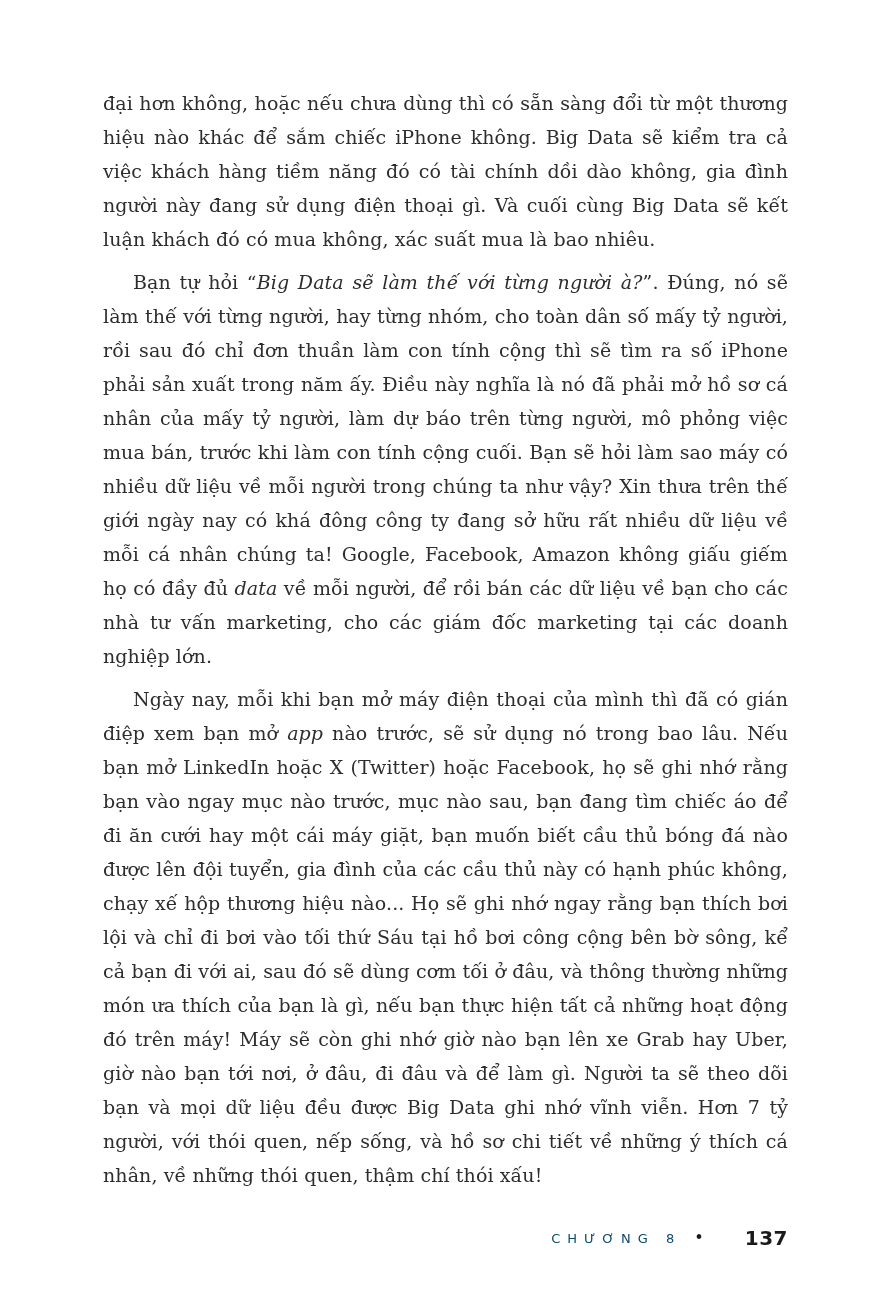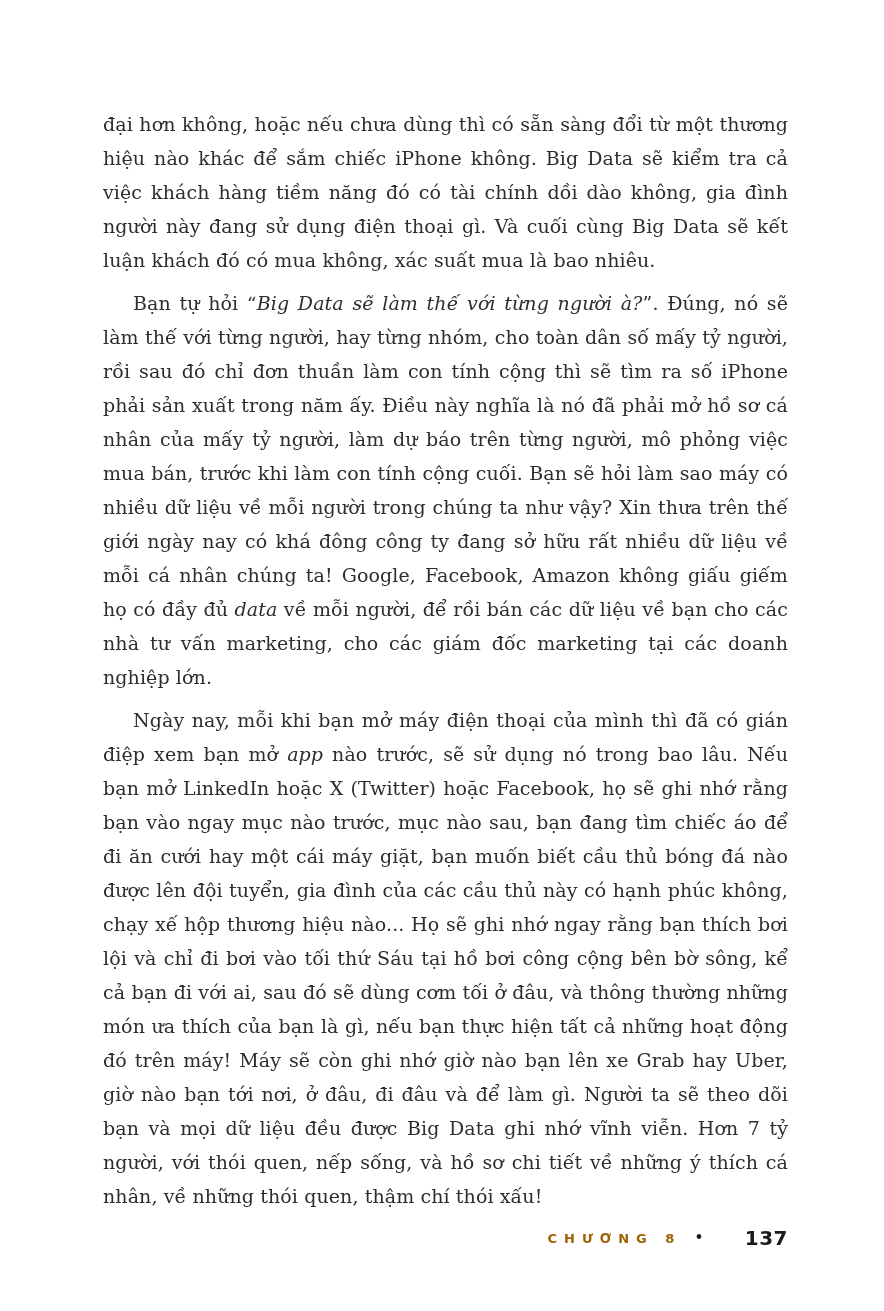--- a/index.html
+++ b/index.html
@@ -15,21 +15,21 @@
     font-family: "DejaVu Serif", serif;
   }
   .page {
     position: absolute;
     inset: 0;
     background: #ffffff;
   }
   .body-text {
     position: absolute;
     left: 103px;
-    top: 107px;
+    top: 86px;
     width: 685px;
   }
   p.para {
     margin: 0 0 9px 0;
     font-size: 19px;
     line-height: 34px;
     color: #2d2d2d;
     text-align: justify;
     letter-spacing: 0.1px;
   }
@@ -44,22 +44,22 @@
     top: 1226px;
     right: 96px;
     display: flex;
     align-items: center;
     gap: 13px;
   }
   .chapter-label {
     font-family: "DejaVu Sans", sans-serif;
     font-size: 13px;
     letter-spacing: 7px;
-    color: #a16207;
-    font-weight: 700;
+    color: #0c4a6e;
+    font-weight: 400;
   }
   .footer-bullet {
     color: #1a1a1a;
     font-size: 16px;
     line-height: 1;
   }
   .page-number {
     font-family: "DejaVu Sans", sans-serif;
     font-size: 20px;
     font-weight: 700;

